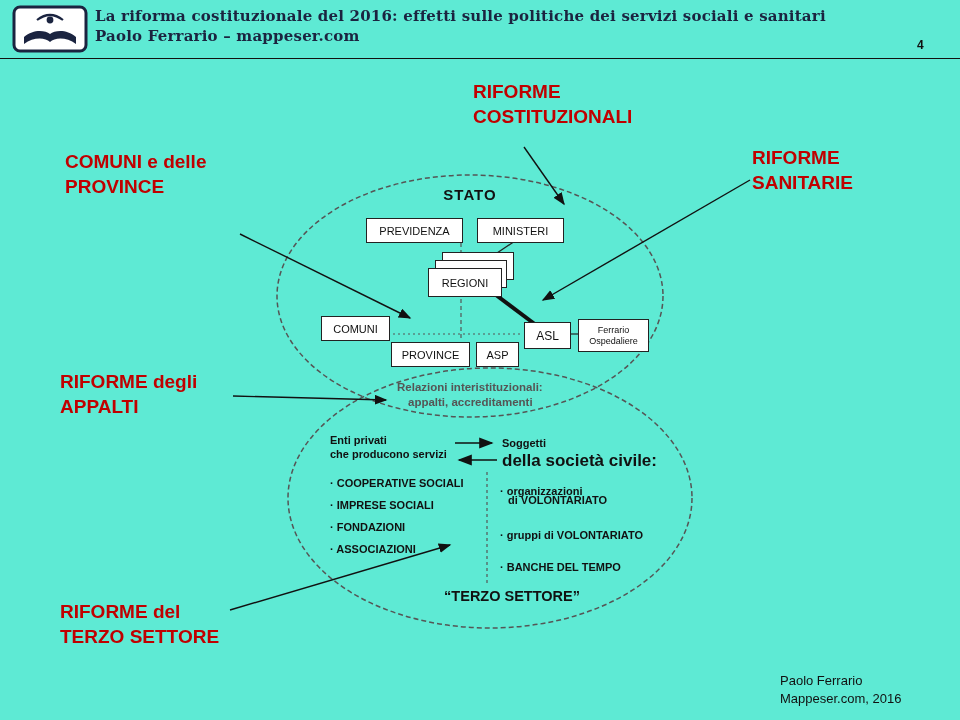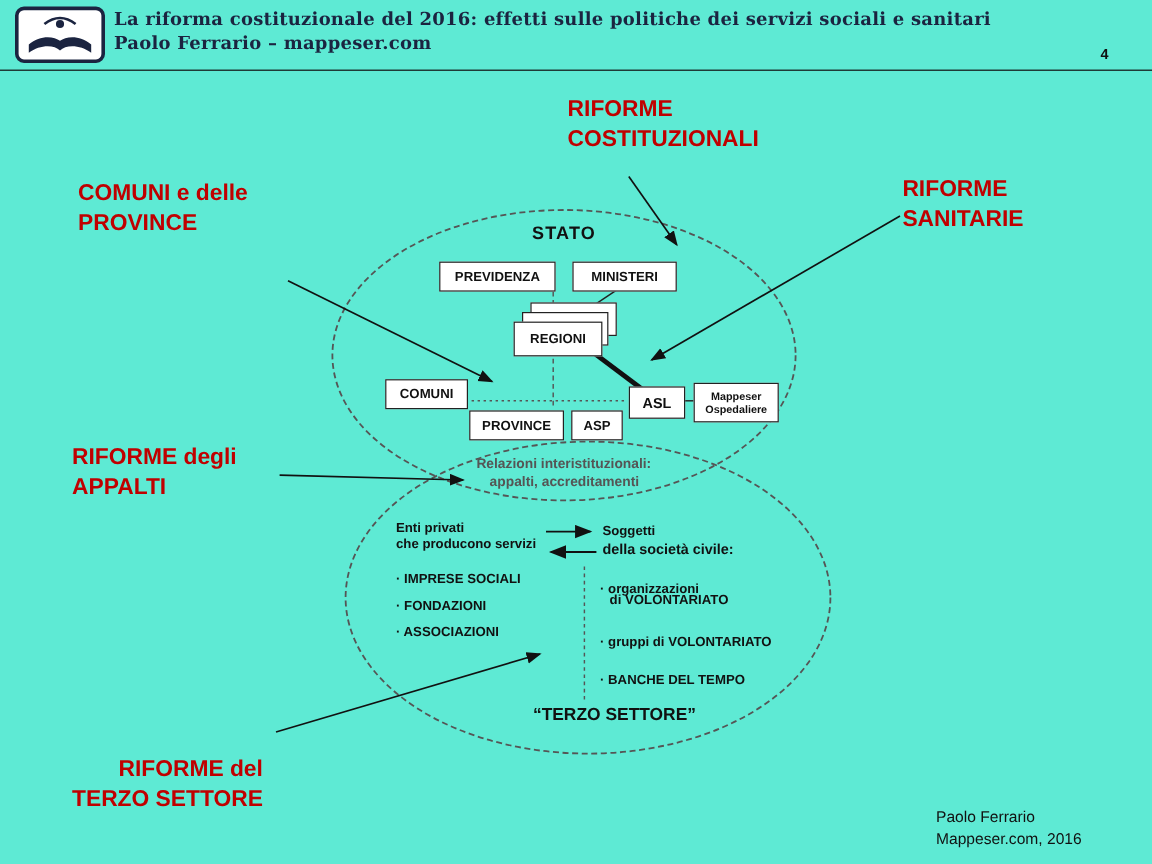--- a/index.html
+++ b/index.html
@@ -16,21 +16,21 @@
   .page-num { font-weight:bold; font-size:12px; color:#111; }
   .rule { position:absolute; left:0; top:58px; width:960px; border-top:1.6px solid #111; }
 
   
   .red-label { position:absolute; color:var(--accent); font-weight:bold; font-size:19px;
     line-height:1.3; white-space:nowrap; z-index:3; }
 
   
   svg.layer { position:absolute; left:0; top:0; z-index:1; }
   .box { position:absolute; border:1.3px solid #222; background:#fff; display:flex;
-    align-items:center; justify-content:center; font-weight:bold; font-size:11px;
+    align-items:center; justify-content:center; font-weight:normal; font-size:11px;
     color:#111; text-align:left; z-index:2; }
   .dlabel { position:absolute; font-weight:bold; color:#111; z-index:2; white-space:nowrap; }
   .gray-note { position:absolute; color:#555; font-weight:bold; font-size:11.5px; z-index:2; white-space:nowrap; }
   .list-line { font-weight:bold; font-size:11px; color:#111; white-space:nowrap; line-height:22px; }
   .footer-text { position:absolute; font-size:13px; color:#111; line-height:1.4; z-index:2; }
 </style>
 </head>
 <body>
 
 <div class="slide">
@@ -83,53 +83,54 @@
     <div>PROVINCE</div>
   </div>
   <div class="red-label" style="left:752px; top:146px;">
     <div>RIFORME</div>
     <div>SANITARIE</div>
   </div>
   <div class="red-label" style="left:60px; top:370px;">
     <div>RIFORME degli</div>
     <div>APPALTI</div>
   </div>
-  <div class="red-label" style="left:60px; top:630px;text-align:right;">
+  <div class="red-label" style="left:60px; top:600px;">
     <div>RIFORME del</div>
     <div>TERZO SETTORE</div>
   </div>
 
   <div class="dlabel" style="left:430px; top:186px; width:80px; text-align:center; font-size:15px; letter-spacing:1px;">STATO</div>
 
   <div class="box" style="left:366px; top:218px; width:95px; height:23px;">PREVIDENZA</div>
   <div class="box" style="left:477px; top:218px; width:85px; height:23px;">MINISTERI</div>
 
   <div class="box" style="left:442px; top:252px; width:70px; height:26px;"></div>
   <div class="box" style="left:435px; top:260px; width:70px; height:26px;"></div>
   <div class="box" style="left:428px; top:268px; width:72px; height:27px;">REGIONI</div>
 
   <div class="box" style="left:321px; top:316px; width:67px; height:23px;">COMUNI</div>
   <div class="box" style="left:391px; top:342px; width:77px; height:23px;">PROVINCE</div>
   <div class="box" style="left:476px; top:342px; width:41px; height:23px;">ASP</div>
   <div class="box" style="left:524px; top:322px; width:45px; height:25px; font-size:12px;">ASL</div>
   <div class="box" style="left:578px; top:319px; width:69px; height:31px; font-size:9px; line-height:1.15; flex-direction:column;">
-    <div>Mappeser</div>
+    <div>Ferrario</div>
     <div>Ospedaliere</div>
   </div>
 
   <div class="gray-note" style="left:397px; top:381px;">Relazioni interistituzionali:</div>
   <div class="gray-note" style="left:408px; top:396px;">appalti, accreditamenti</div>
 
   <div class="dlabel" style="left:330px; top:434px; font-size:11px;">Enti privati</div>
   <div class="dlabel" style="left:330px; top:448px; font-size:11px;">che producono servizi</div>
 
   <div class="dlabel" style="left:502px; top:437px; font-size:11px;">Soggetti</div>
-  <div class="dlabel" style="left:502px; top:451px; font-size:12px;">della società civile:</div>
+  <div class="dlabel" style="left:502px; top:451px; font-size:17px;">della società civile:</div>
 
   <div class="abs" style="left:330px; top:472px; z-index:2;">
+    <div class="list-line">· COOPERATIVE SOCIALI</div>
     <div class="list-line">· IMPRESE SOCIALI</div>
     <div class="list-line">· FONDAZIONI</div>
     <div class="list-line">· ASSOCIAZIONI</div>
   </div>
 
   <div class="dlabel list-line" style="left:500px; top:480px;">· organizzazioni</div>
   <div class="dlabel list-line" style="left:508px; top:493px; line-height:14px;">di VOLONTARIATO</div>
   <div class="dlabel list-line" style="left:500px; top:524px;">· gruppi di VOLONTARIATO</div>
   <div class="dlabel list-line" style="left:500px; top:556px;">· BANCHE DEL TEMPO</div>
 

